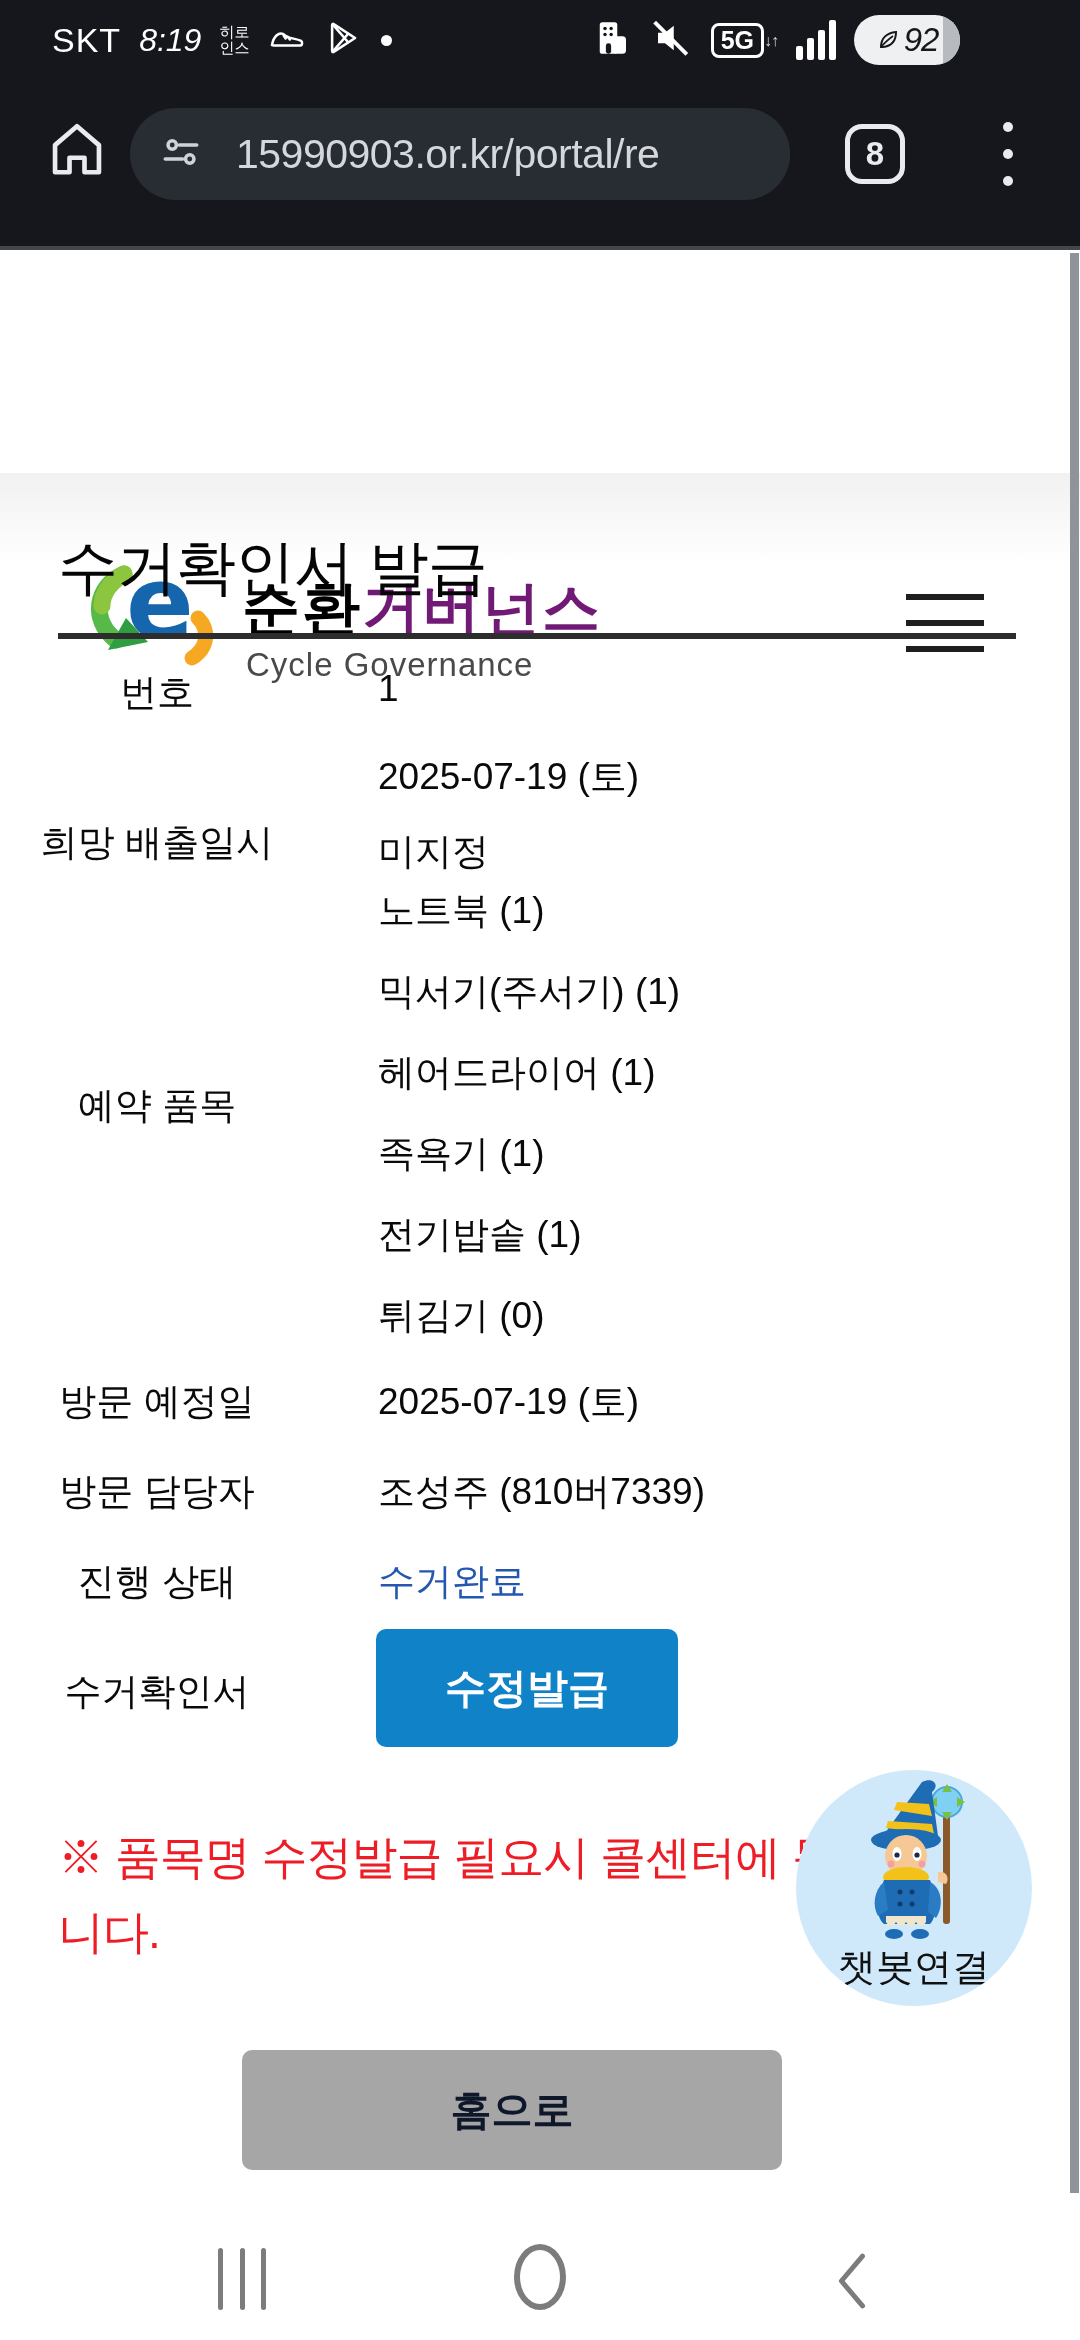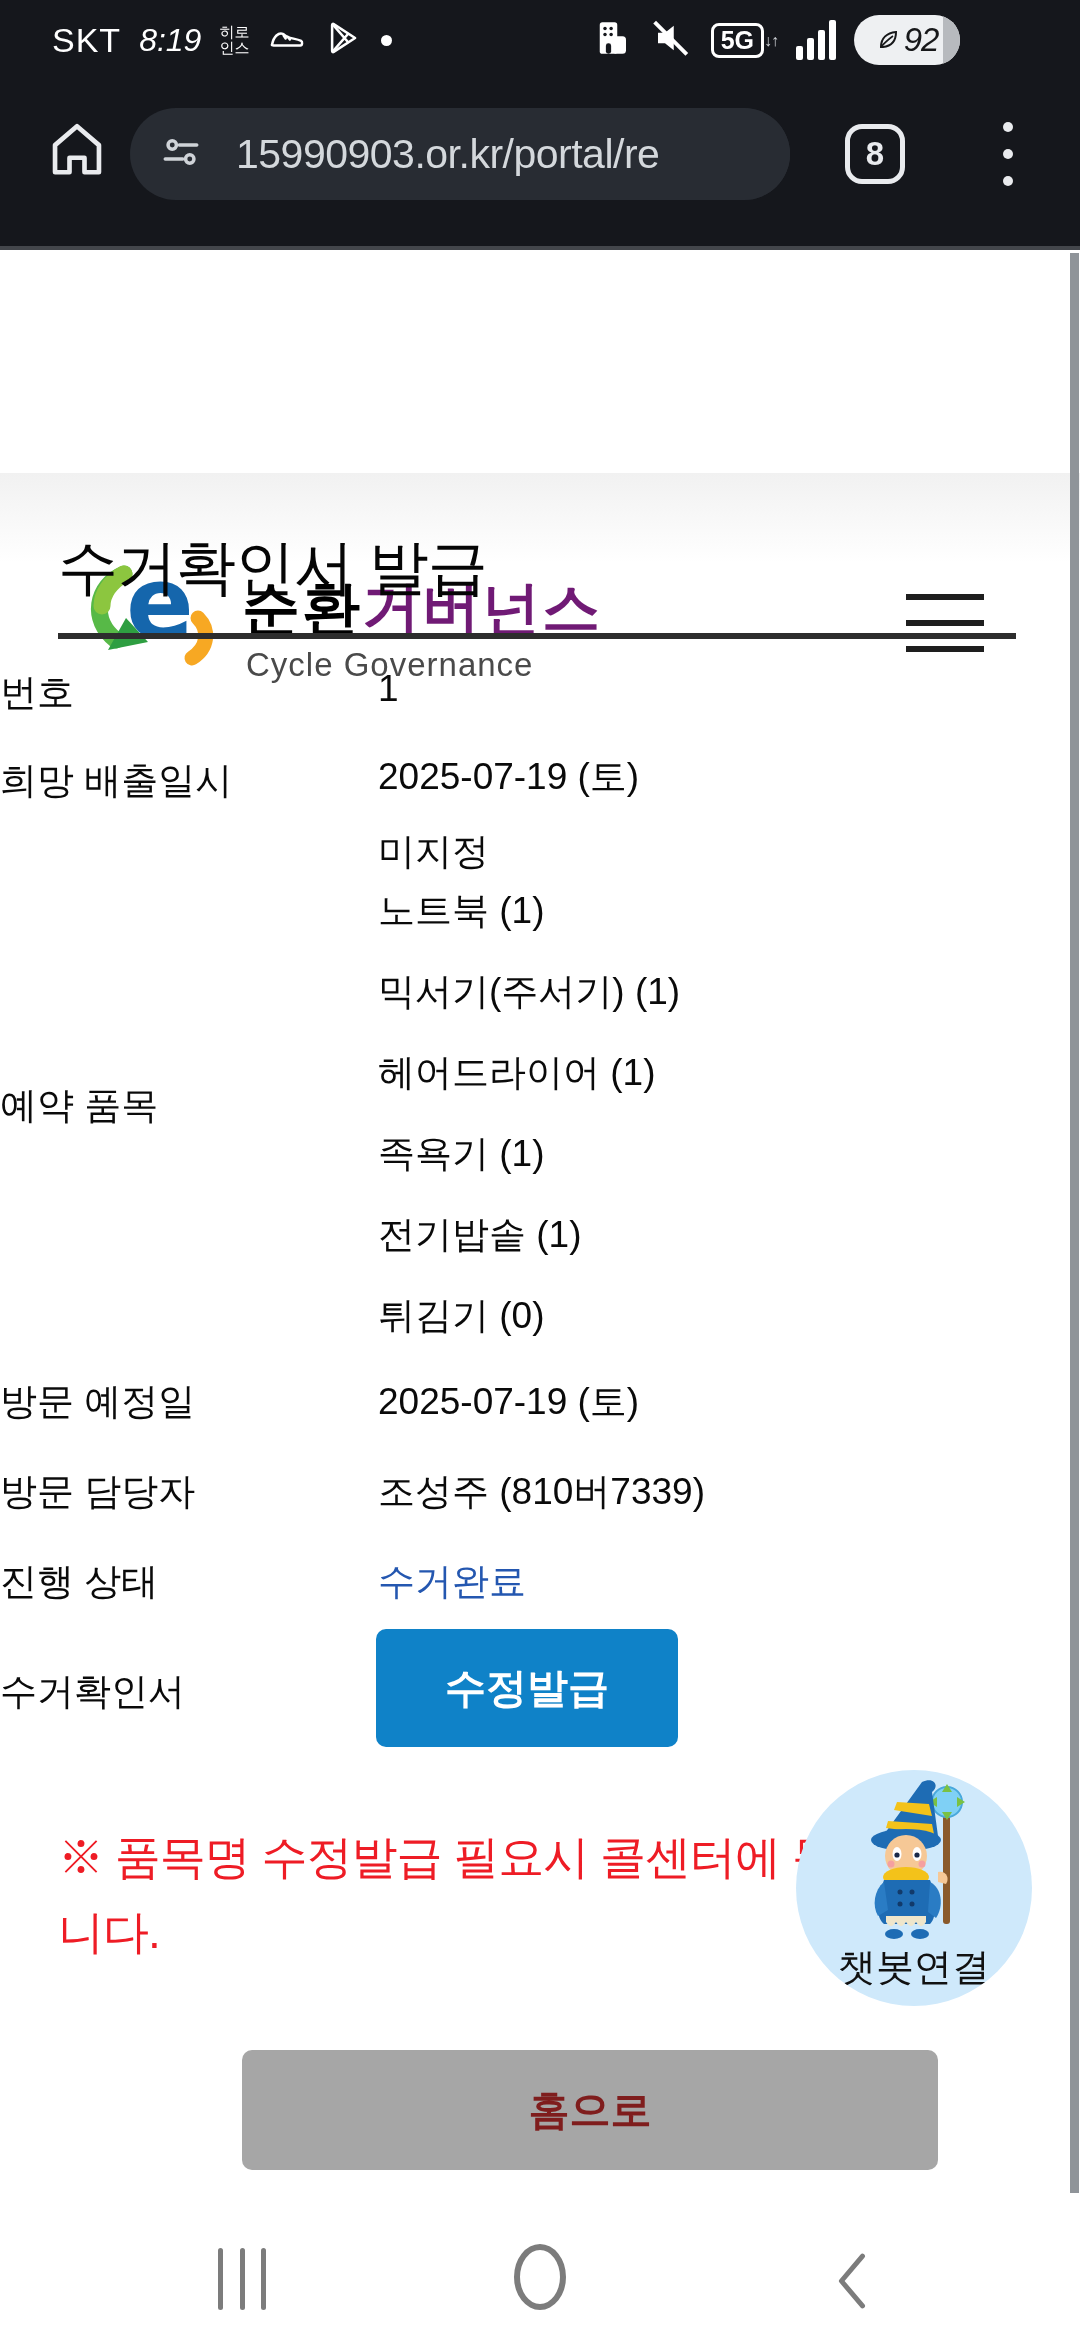--- a/index.html
+++ b/index.html
@@ -42,31 +42,31 @@
   .logo-en { position:absolute; left:246px; top:392px; font-size:33px; color:#4a4a4a; letter-spacing:1px; }
   .hamburger { position:absolute; left:906px; top:340px; width:78px; height:58px; cursor:pointer; }
   .hamburger i { position:absolute; left:0; width:78px; height:6px; background:#1e1e1e; }
   .hamburger i:nth-child(1){ top:0; } .hamburger i:nth-child(2){ top:26px; } .hamburger i:nth-child(3){ top:52px; }
 
   
   .content-grad { position:absolute; top:473px; left:0; width:1080px; height:90px; background:linear-gradient(#f1f1f1, #ffffff); }
   .page-title { position:absolute; left:58px; top:528px; font-size:60px; font-weight:500; color:#050505; letter-spacing:-1px; }
   .title-rule { position:absolute; left:58px; top:633px; width:958px; height:6px; background:#2d2d2d; }
 
-  .row-label { position:absolute; left:0; width:314px; text-align:left; font-size:37px; color:#0a0a0a; }
+  .row-label { position:absolute; left:0; width:314px; text-align:center; font-size:37px; color:#0a0a0a; }
   .row-value { position:absolute; left:378px; font-size:37px; color:#0a0a0a; white-space:nowrap; }
   .link-blue { color:#2457b0; cursor:pointer; }
 
   .print-btn { position:absolute; left:376px; top:1629px; width:302px; height:118px; background:#0f82c8; border:none; border-radius:10px; color:#fff; font-size:41px; font-weight:bold; font-family:"Liberation Sans",sans-serif; cursor:pointer; }
   .notice { position:absolute; left:58px; color:#ee1c25; font-size:46px; letter-spacing:-1px; white-space:nowrap; }
 
   .chatbot { position:absolute; left:796px; top:1770px; width:236px; height:236px; border-radius:50%; background:#cfe9fb; cursor:pointer; overflow:hidden; }
   .chatbot-label { position:absolute; left:0; top:172px; width:236px; text-align:center; font-size:38px; font-weight:500; color:#111; }
 
-  .home-btn { position:absolute; left:242px; top:2050px; width:696px; height:120px; background:#a6a6a6; border:none; border-radius:10px; color:#7f1d1d; font-size:41px; font-weight:bold; font-family:"Liberation Sans",sans-serif; cursor:pointer; }
+  .home-btn { position:absolute; left:242px; top:2050px; width:540px; height:120px; background:#a6a6a6; border:none; border-radius:10px; color:#0f172a; font-size:41px; font-weight:bold; font-family:"Liberation Sans",sans-serif; cursor:pointer; }
 
   .scrollbar { position:absolute; left:1070px; top:253px; width:9px; height:1940px; background:#8f9499; }
 
   
   #navbar { position:absolute; left:0; top:2210px; width:1080px; height:130px; background:#fff; }
   .nav-recents { position:absolute; left:218px; top:38px; width:48px; height:62px; display:flex; justify-content:space-between; cursor:pointer; }
   .nav-recents i { width:5px; height:62px; background:#7c7c7c; border-radius:3px; }
   .nav-home { position:absolute; left:514px; top:34px; width:52px; height:66px; border:6px solid #7c7c7c; border-radius:26px/33px; cursor:pointer; }
   .nav-back { position:absolute; left:828px; top:38px; cursor:pointer; }
 </style>
@@ -183,21 +183,21 @@
       </div>
   </div>
 
   <div class="content-grad"></div>
   <h1 class="page-title abs">수거확인서 발급</h1>
   <div class="title-rule"></div>
 
   <div class="row-label" style="top:668px">번호</div>
   <div class="row-value" style="top:668px">1</div>
 
-  <div class="row-label" style="top:756px">희망 배출일시</div>
+  <div class="row-label" style="top:818px">희망 배출일시</div>
   <div class="row-value" style="top:752px">2025-07-19 (토)</div>
   <div class="row-value" style="top:827px">미지정</div>
 
   <div class="row-label" style="top:1081px">예약 품목</div>
   <div class="row-value" style="top:886px">노트북 (1)</div>
   <div class="row-value" style="top:967px">믹서기(주서기) (1)</div>
   <div class="row-value" style="top:1048px">헤어드라이어 (1)</div>
   <div class="row-value" style="top:1129px">족욕기 (1)</div>
   <div class="row-value" style="top:1210px">전기밥솥 (1)</div>
   <div class="row-value" style="top:1291px">튀김기 (0)</div>

